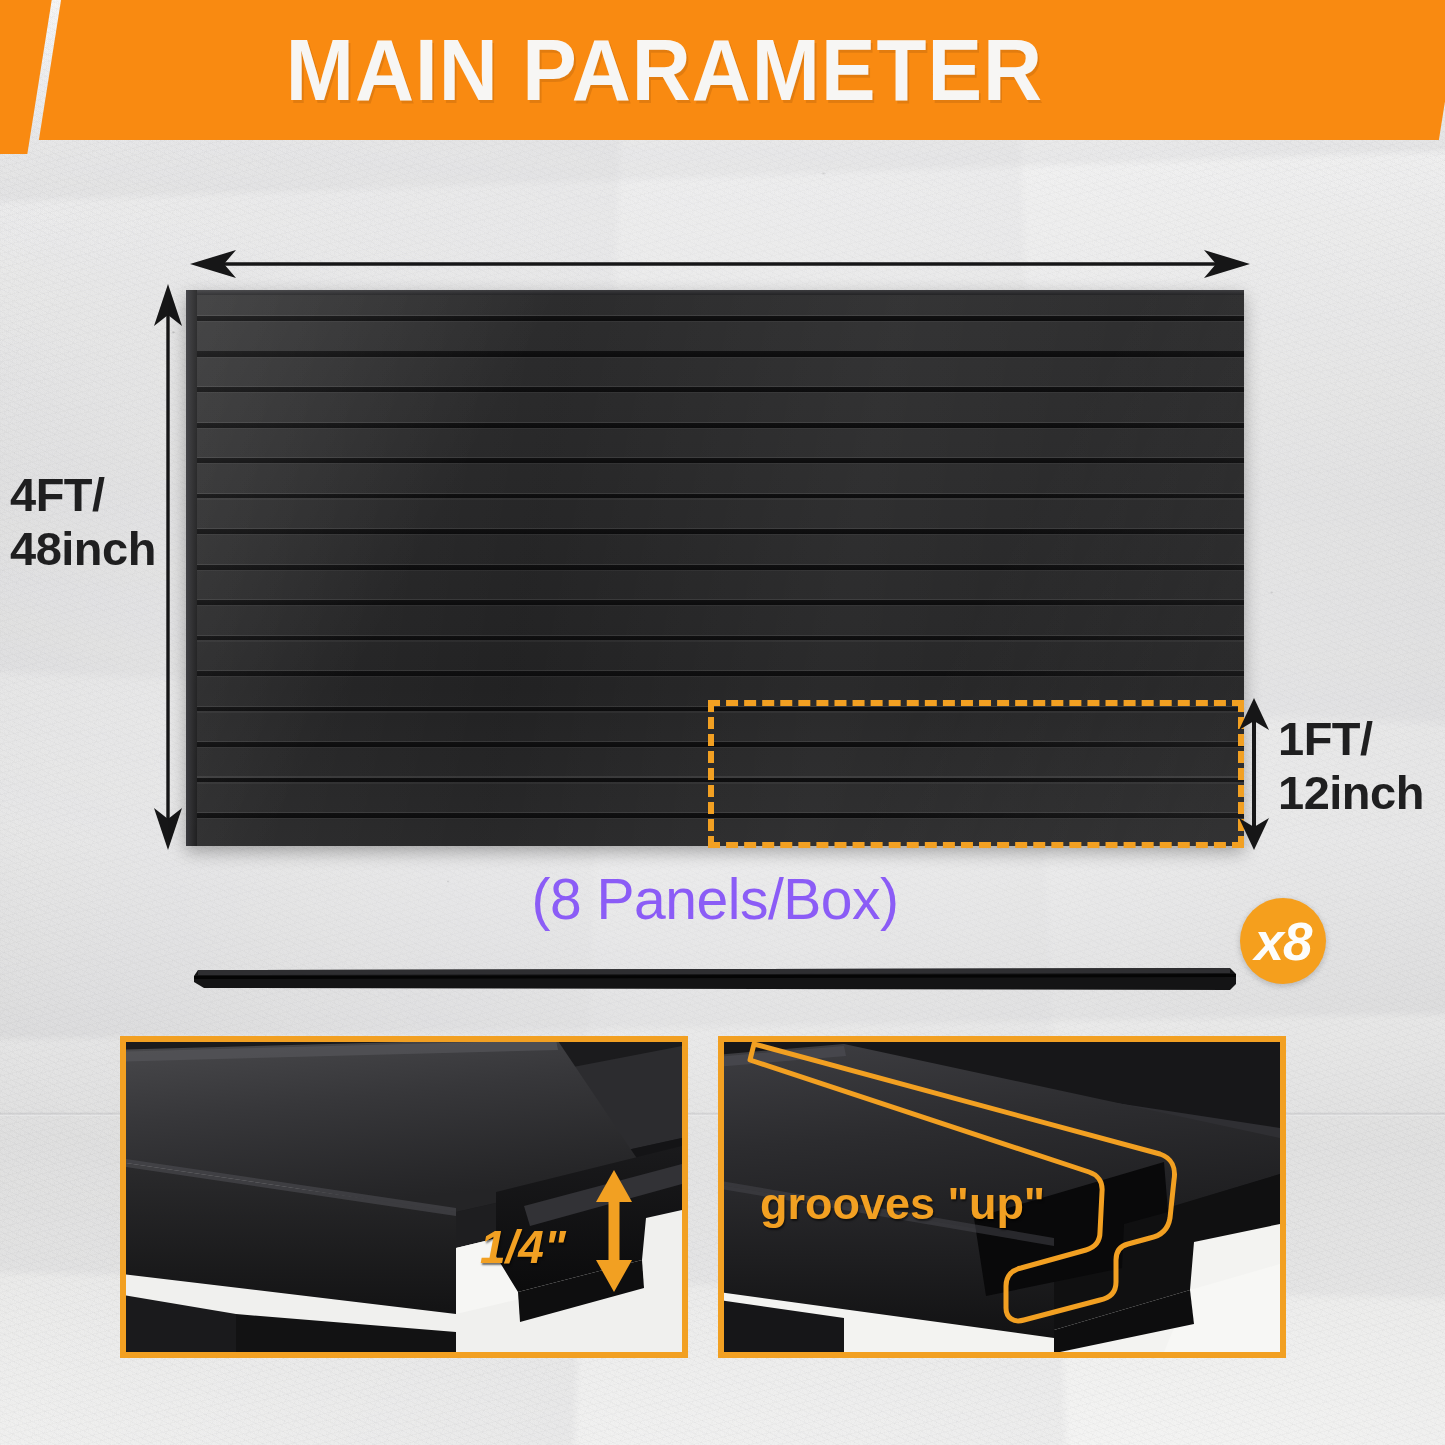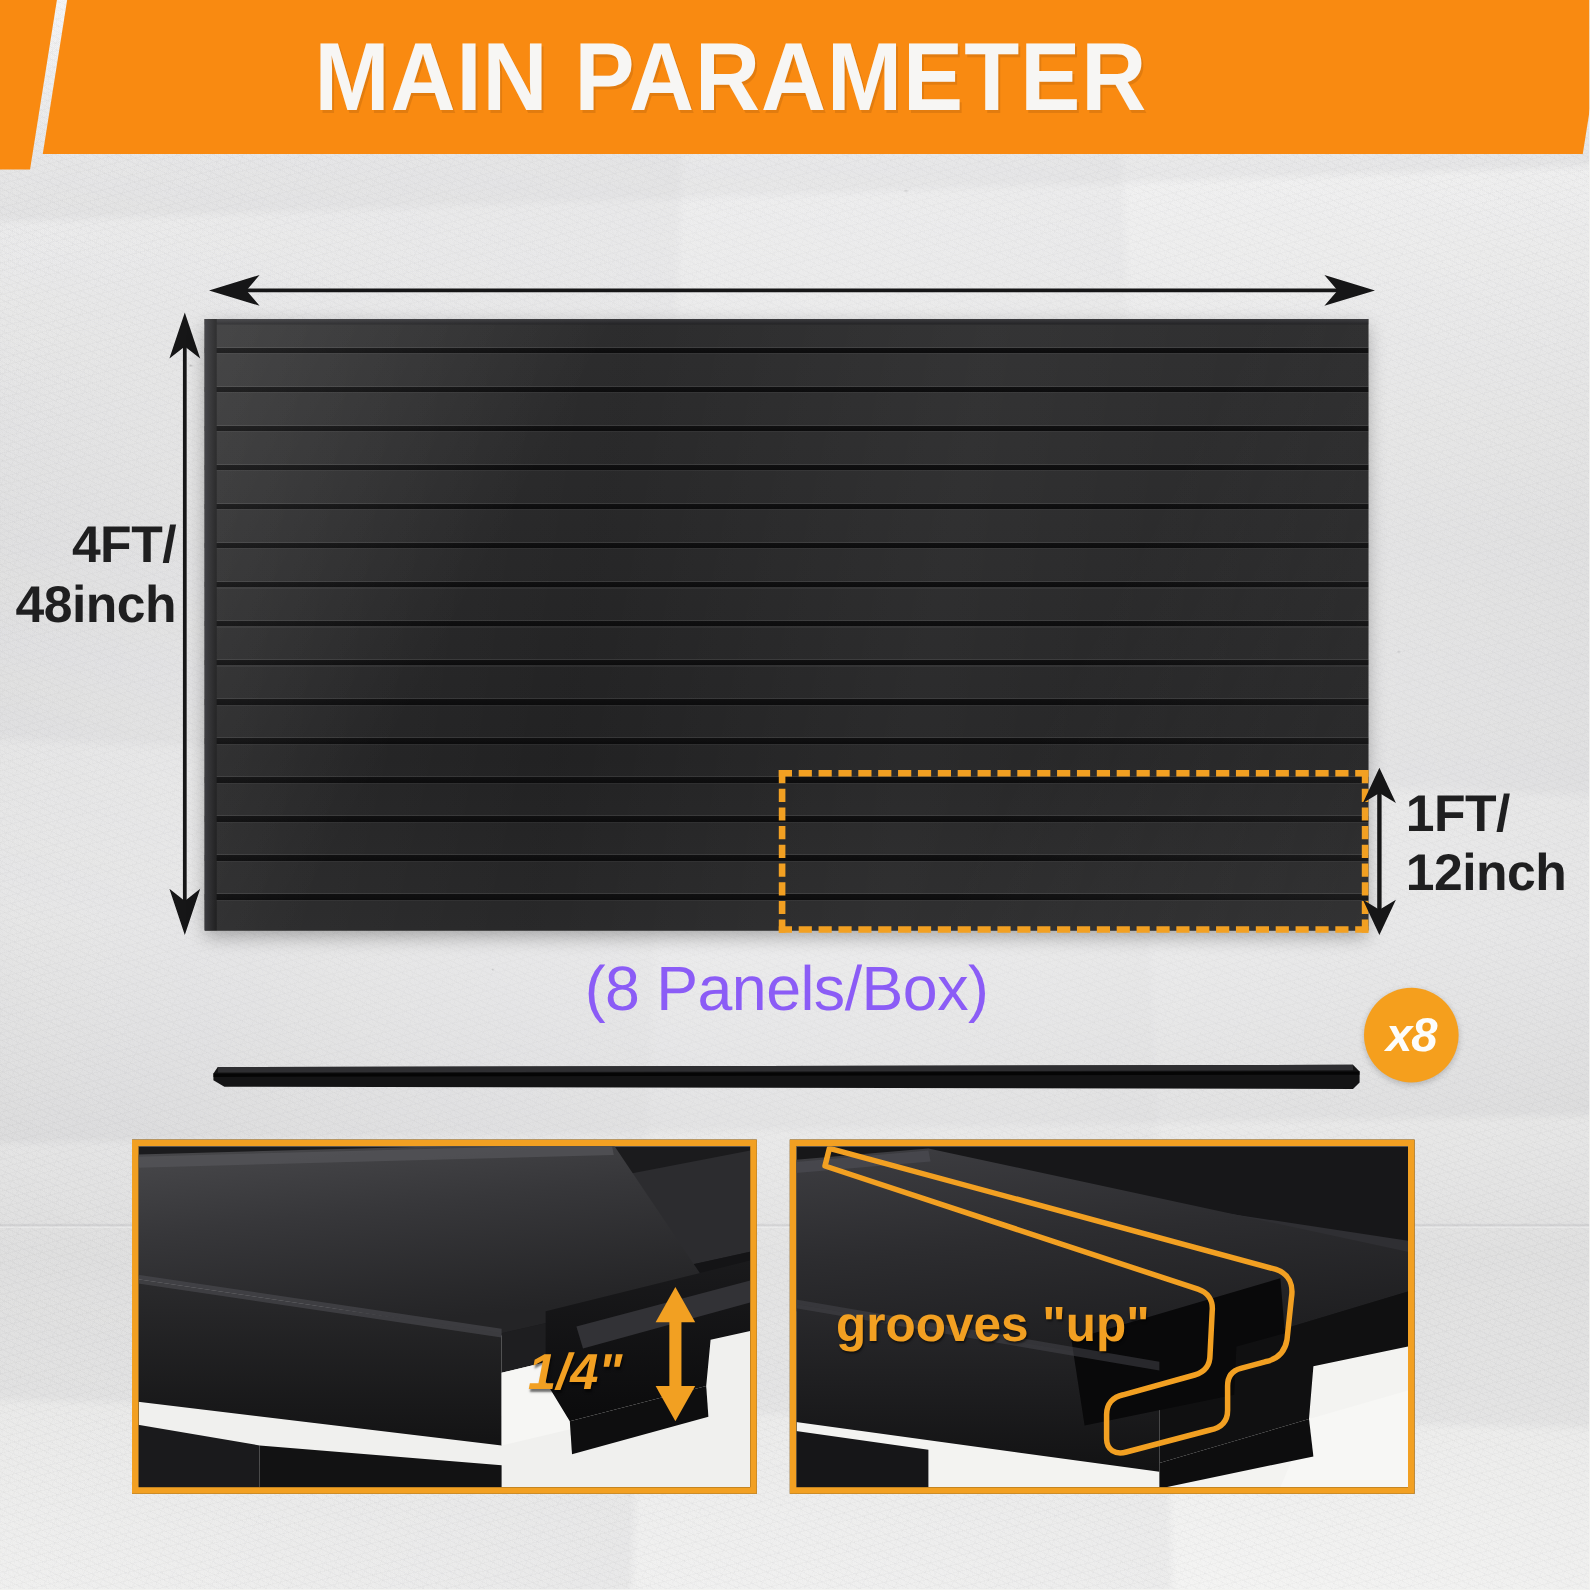--- a/index.html
+++ b/index.html
@@ -78,21 +78,21 @@
   .dim-top-label{
     position:absolute;left:430px;top:198px;width:540px;
     text-align:center;font-size:47px;font-weight:bold;color:#1f1f20;
     letter-spacing:-.5px;white-space:nowrap;
   }
   .dim-top-arrow{position:absolute;left:190px;top:246px;width:1060px;height:36px;}
 
   
   .dim-left-label{
     position:absolute;left:10px;top:468px;width:150px;
-    text-align:right;font-size:47px;font-weight:bold;color:#1f1f20;
+    text-align:left;font-size:47px;font-weight:bold;color:#1f1f20;
     line-height:1.14;letter-spacing:-.5px;
   }
   .dim-left-arrow{position:absolute;left:148px;top:284px;width:40px;height:566px;}
 
   
   .dim-right-label{
     position:absolute;left:1278px;top:712px;width:170px;
     text-align:left;font-size:47px;font-weight:bold;color:#1f1f20;
     line-height:1.14;letter-spacing:-.5px;
   }
@@ -158,21 +158,21 @@
   .profile-bar{position:absolute;left:190px;top:962px;width:1050px;height:34px;}
 
   
   .badge-x8{
     position:absolute;left:1240px;top:898px;width:86px;height:86px;
     border-radius:50%;background:#f59f1d;
     display:flex;align-items:center;justify-content:center;
     box-shadow:0 2px 6px rgba(0,0,0,.20);
   }
   .badge-x8 span{
-    font-size:43px;font-weight:bold;font-style:italic;color:#fdfdfb;
+    font-size:53px;font-weight:bold;font-style:italic;color:#fdfdfb;
     letter-spacing:-1px;line-height:1;
   }
 
   
   .inset{
     position:absolute;top:1036px;height:322px;
     border:6px solid #f2a022;box-sizing:border-box;
     background:#141415;overflow:hidden;
   }
   .inset-left{left:120px;width:568px;}

